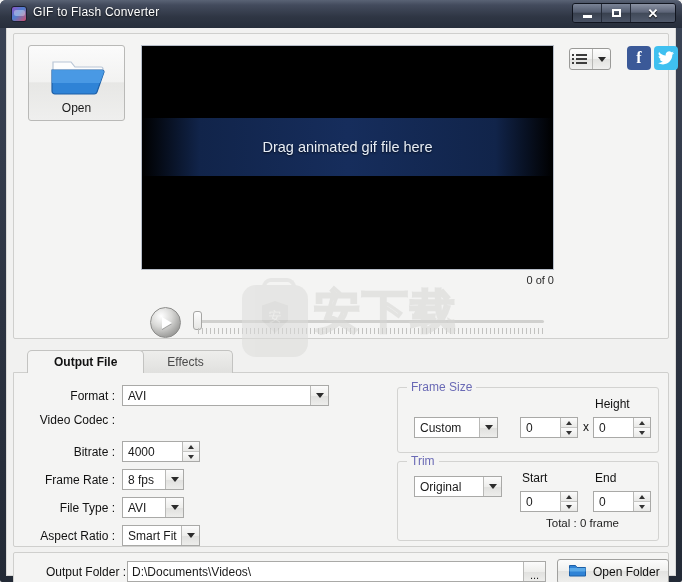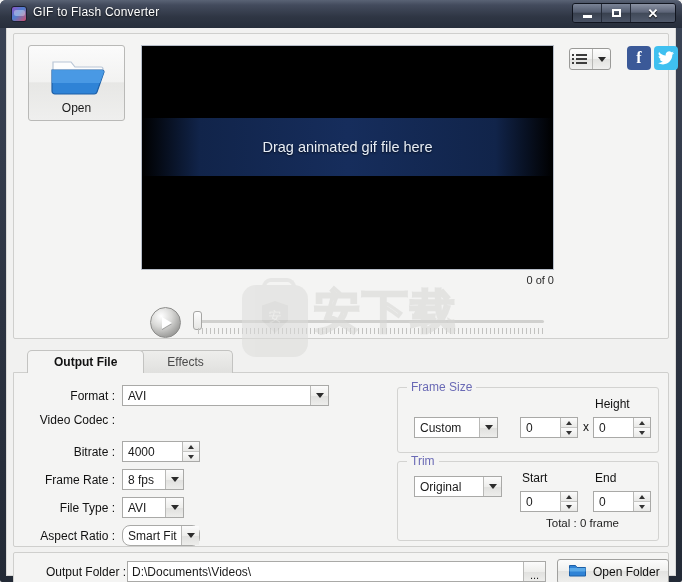--- a/index.html
+++ b/index.html
@@ -489,21 +489,21 @@
         <div class="frow" style="left:12px; top:124px;">
           <span class="flabel">File Type :</span>
           <span class="fieldbox" style="width:62px;">
             <span class="val">AVI</span>
             <span class="dd-arrow"></span>
           </span>
         </div>
 
         <div class="frow" style="left:12px; top:152px;">
           <span class="flabel">Aspect Ratio :</span>
-          <span class="fieldbox" style="width:78px;border-radius:8px;">
+          <span class="fieldbox" style="width:78px;">
             <span class="val">Smart Fit</span>
             <span class="dd-arrow"></span>
           </span>
         </div>
 
         <div class="group" style="left:383px; top:14px; width:262px; height:66px;">
           <span class="gtitle">Frame Size</span>
 
           <span class="colhead" style="left:124px; top:27px;font-weight:bold;">Width</span>
           <span class="colhead" style="left:197px; top:9px;">Height</span>

